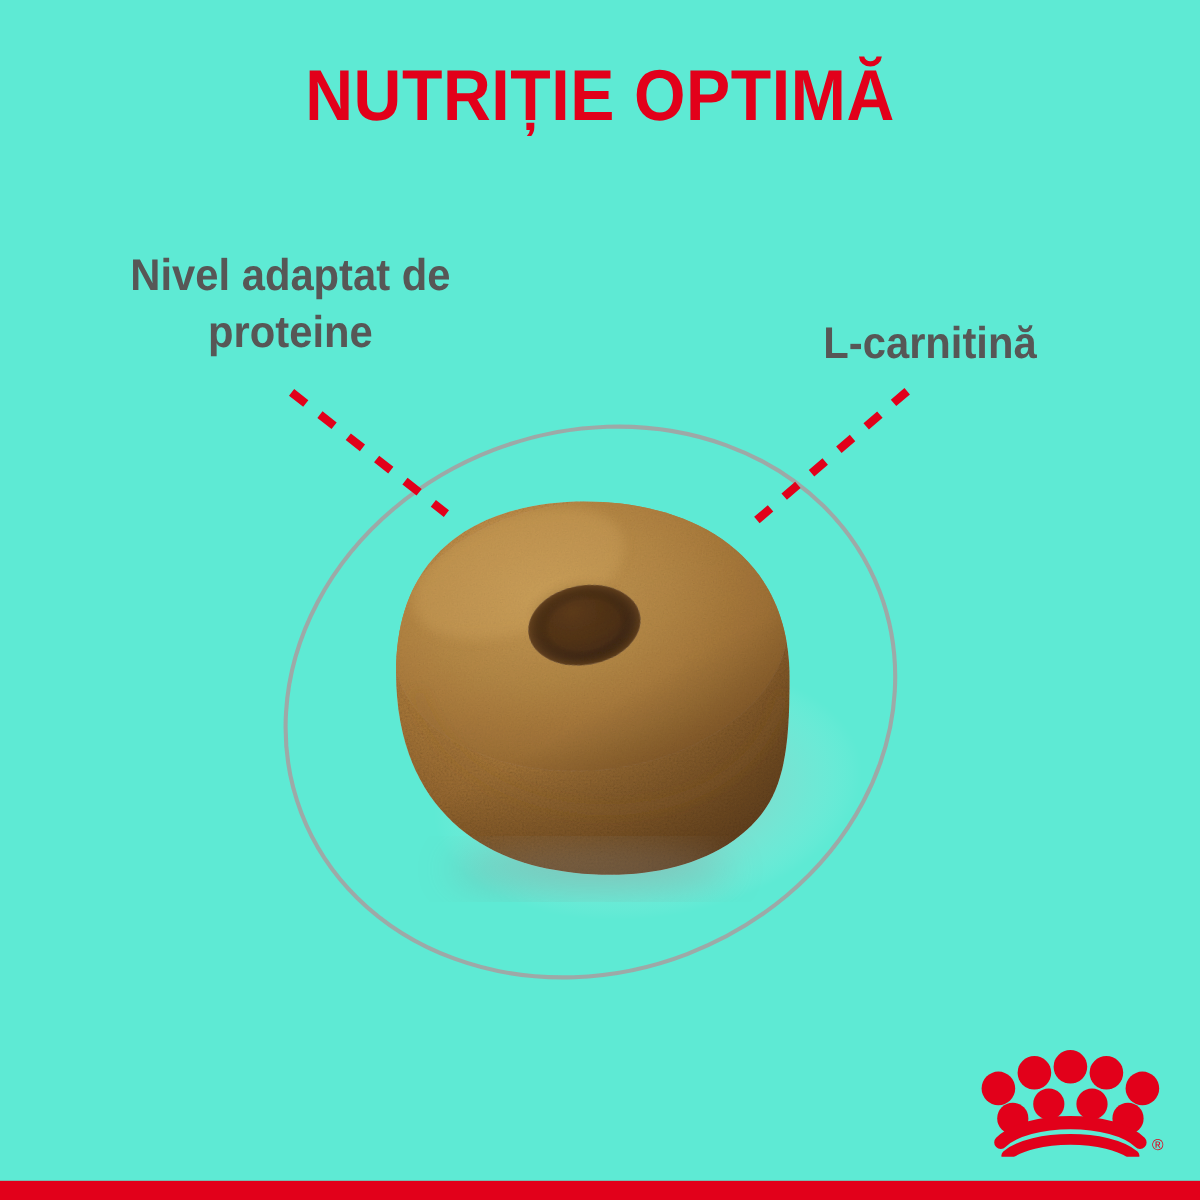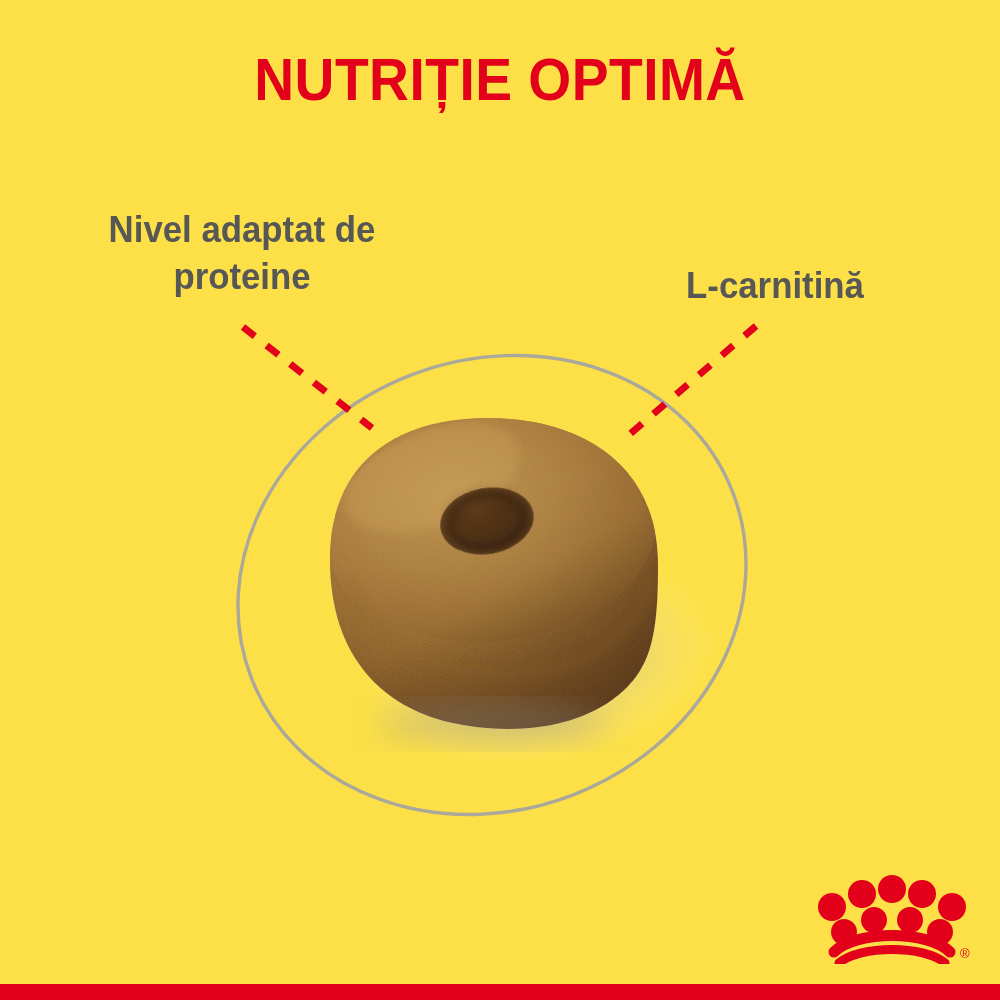--- a/index.html
+++ b/index.html
@@ -7,21 +7,21 @@
     padding: 0;
     background: #ffffff;
   }
   body {
     font-family: "Liberation Sans", sans-serif;
   }
   #stage {
     position: relative;
     width: 1000px;
     height: 1000px;
-    background: #fde047;
+    background: #5eead4;
     overflow: hidden;
   }
 
   
   #title {
     position: absolute;
     left: 0;
     top: 48px;
     width: 1000px;
     text-align: center;

